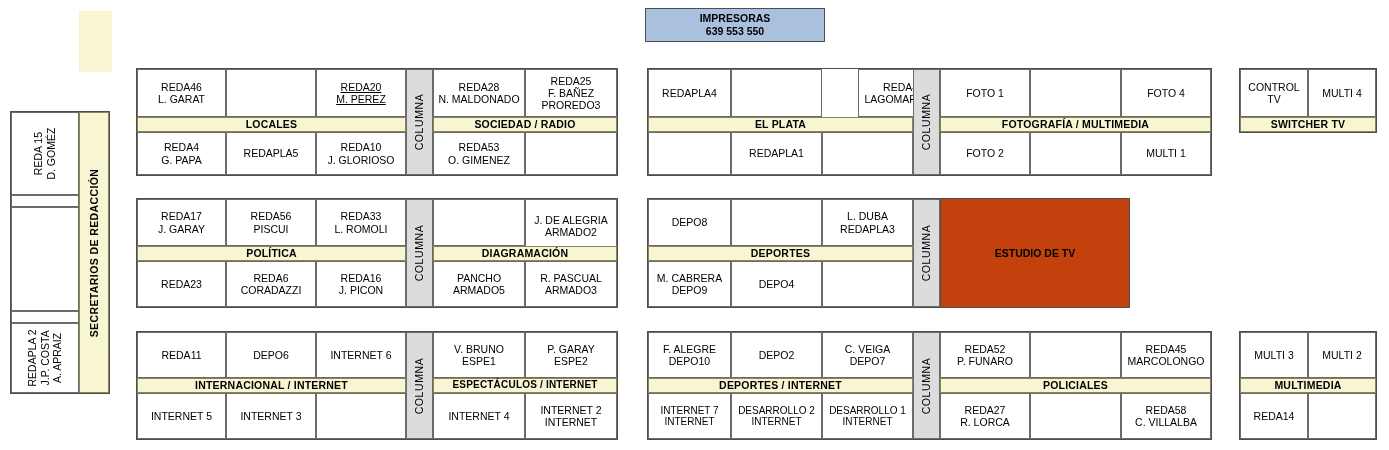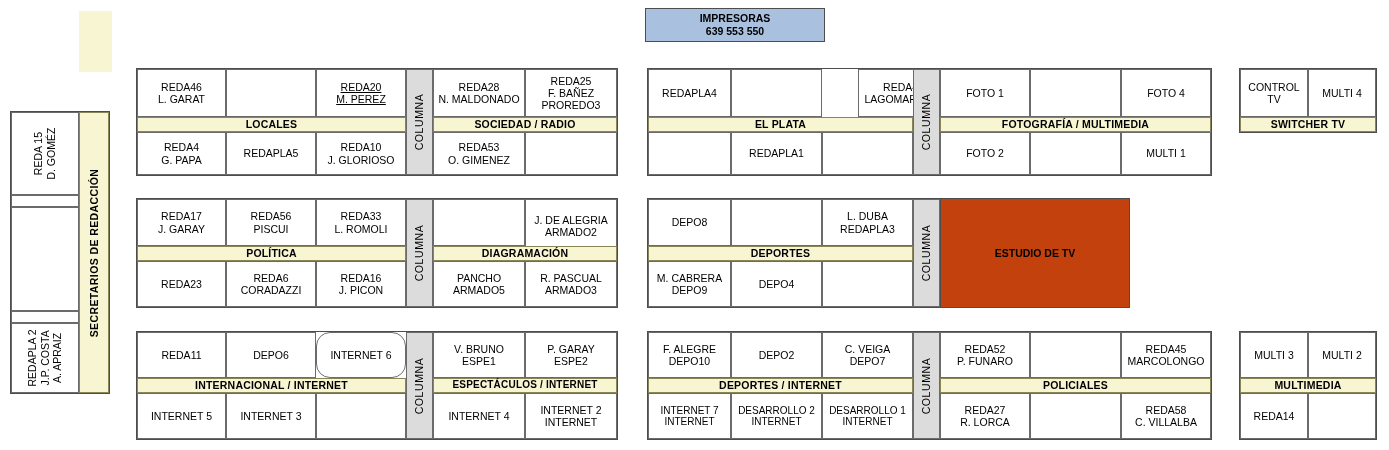--- a/index.html
+++ b/index.html
@@ -283,21 +283,21 @@
   </div>
 
   <div class="grpframe" style="left:136px;top:331px;width:482px;height:109px;"></div>
 
   <div class="cell" style="left:137px;top:332px;width:89px;height:46px;">
       <span>REDA11</span>
     </div>
   <div class="cell" style="left:226px;top:332px;width:90px;height:46px;">
       <span>DEPO6</span>
     </div>
-  <div class="cell" style="left:316px;top:332px;width:90px;height:46px;border-radius:14px;">
+  <div class="cell" style="left:316px;top:332px;width:90px;height:46px;">
       <span>INTERNET 6</span>
     </div>
   <div class="band" style="left:137px;top:378px;width:269px;height:15px;">
       <span>INTERNACIONAL / INTERNET</span>
     </div>
   <div class="cell" style="left:137px;top:393px;width:89px;height:46px;">
       <span>INTERNET 5</span>
     </div>
   <div class="cell" style="left:226px;top:393px;width:90px;height:46px;">
       <span>INTERNET 3</span>

